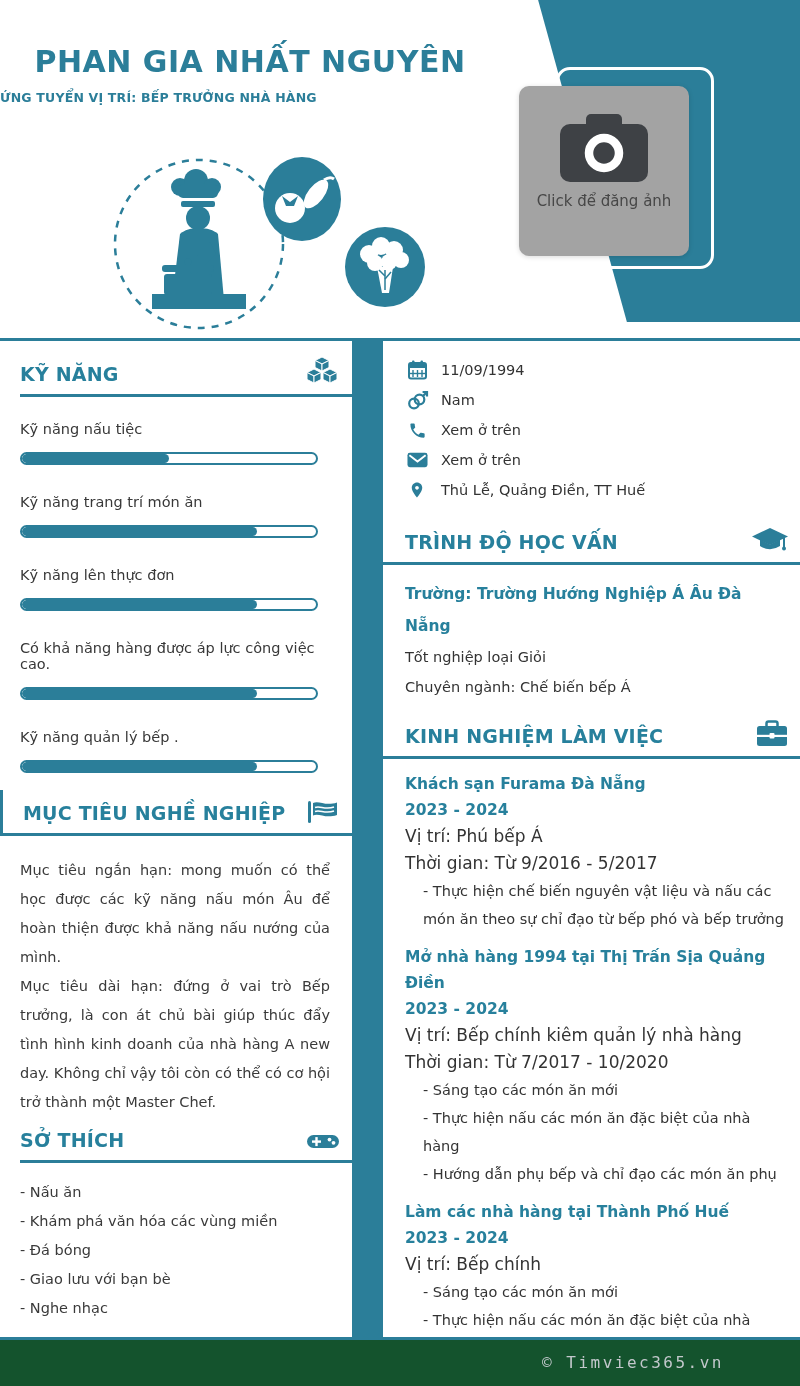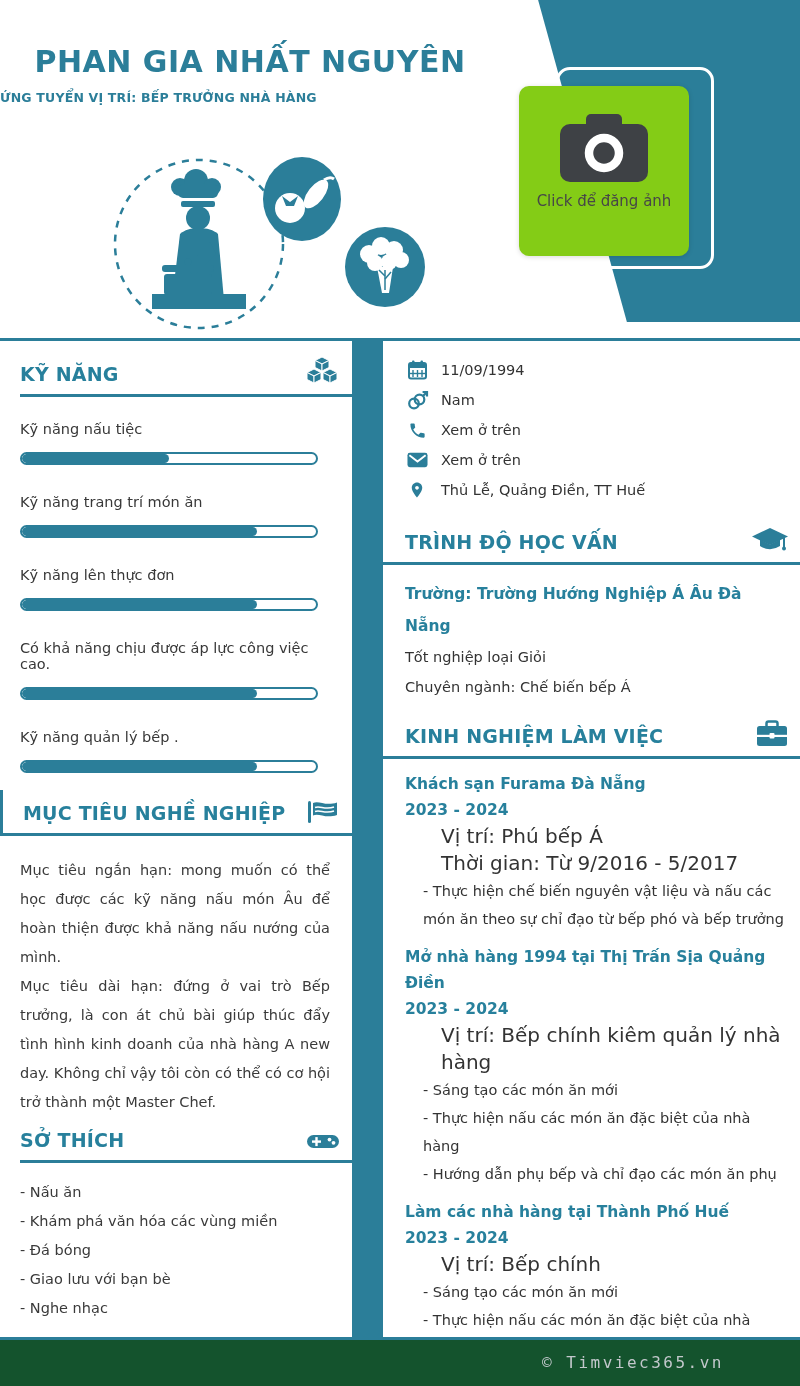--- a/index.html
+++ b/index.html
@@ -14,21 +14,21 @@
     position:absolute; left:500px; top:0; width:300px; height:322px;
     background:#2b7e99;
     clip-path:polygon(12.7% 0, 100% 0, 100% 100%, 42.3% 100%);
   }
   .photo-frame {
     position:absolute; left:556px; top:67px; width:158px; height:202px;
     border:3px solid #ffffff; border-radius:14px;
   }
   .photo-box {
     position:absolute; left:519px; top:86px; width:170px; height:170px;
-    background:#84cc16; border-radius:10px; box-shadow:0 1px 5px rgba(0,0,0,.15);
+    background:#a3a3a3; border-radius:10px; box-shadow:0 1px 5px rgba(0,0,0,.15);
     display:flex; flex-direction:column; align-items:center; cursor:pointer;
   }
   .photo-box svg { margin-top:24px; }
   .photo-box .photo-label { margin-top:8px; font-size:15px; color:#474747; }
   .page-title {
     position:absolute; left:0; top:44px; width:500px; text-align:center;
     font-size:30px; font-weight:bold; color:#2b7e99; letter-spacing:.5px;
   }
   .page-subtitle {
     position:absolute; left:0; top:90px; width:500px; text-align:left;
@@ -81,21 +81,21 @@
   .info-row { display:flex; align-items:center; height:30px; }
   .info-icon { width:24px; display:flex; justify-content:center; flex:none; }
   .info-text { margin-left:12px; font-size:14.5px; color:#333; }
   .sec-head-r { padding:22px 11px 9px 22px; }
   .edu { margin:13px 15px 0 22px; }
   .edu-school { font-size:15.5px; font-weight:bold; color:#27809c; line-height:32px; }
   .edu-line { font-size:14.5px; color:#333; line-height:30px; }
   .jobs { margin:12px 10px 0 22px; }
   .job { margin-bottom:11px; }
   .job-company, .job-period { font-size:15.5px; font-weight:bold; color:#27809c; line-height:26px; }
-  .job-line { font-size:20px; color:#333; line-height:27px;margin-left:36px; }
+  .job-line { font-size:17px; color:#333; line-height:27px; }
   .job-bullet { font-size:14.5px; color:#333; line-height:28px; margin-left:18px; }
 </style>
 </head>
 <body>
 
 <div class="page">
 
   <div class="accent-shape"></div>
   <div class="photo-frame"></div>
   <div class="photo-box">
@@ -191,21 +191,21 @@
             <div class="skill-fill" style="width: 80%;"></div>
           </div>
       </div>
       <div class="skill">
         <div class="skill-label">Kỹ năng lên thực đơn</div>
         <div class="skill-track">
             <div class="skill-fill" style="width: 80%;"></div>
           </div>
       </div>
       <div class="skill">
-        <div class="skill-label">Có khả năng chịu được áp lực công việc cao.</div>
+        <div class="skill-label">Có khả năng hàng được áp lực công việc cao.</div>
         <div class="skill-track">
             <div class="skill-fill" style="width: 80%;"></div>
           </div>
       </div>
       <div class="skill">
         <div class="skill-label">Kỹ năng quản lý bếp .</div>
         <div class="skill-track">
             <div class="skill-fill" style="width: 80%;"></div>
           </div>
       </div>
@@ -339,20 +339,21 @@
         <div class="job-period">2023 - 2024</div>
         <div class="job-line">Vị trí: Phú bếp Á</div>
         <div class="job-line">Thời gian: Từ 9/2016 - 5/2017</div>
         <div class="job-bullet">- Thực hiện chế biến nguyên vật liệu và nấu các món ăn theo sự chỉ đạo từ bếp phó và bếp trưởng</div>
       </div>
 
       <div class="job">
         <div class="job-company">Mở nhà hàng 1994 tại Thị Trấn Sịa Quảng Điền</div>
         <div class="job-period">2023 - 2024</div>
         <div class="job-line">Vị trí: Bếp chính kiêm quản lý nhà hàng</div>
+        <div class="job-line">Thời gian: Từ 7/2017 - 10/2020</div>
         <div class="job-bullet">- Sáng tạo các món ăn mới</div>
         <div class="job-bullet">- Thực hiện nấu các món ăn đặc biệt của nhà hàng</div>
         <div class="job-bullet">- Hướng dẫn phụ bếp và chỉ đạo các món ăn phụ</div>
       </div>
 
       <div class="job">
         <div class="job-company">Làm các nhà hàng tại Thành Phố Huế</div>
         <div class="job-period">2023 - 2024</div>
         <div class="job-line">Vị trí: Bếp chính</div>
         <div class="job-bullet">- Sáng tạo các món ăn mới</div>

